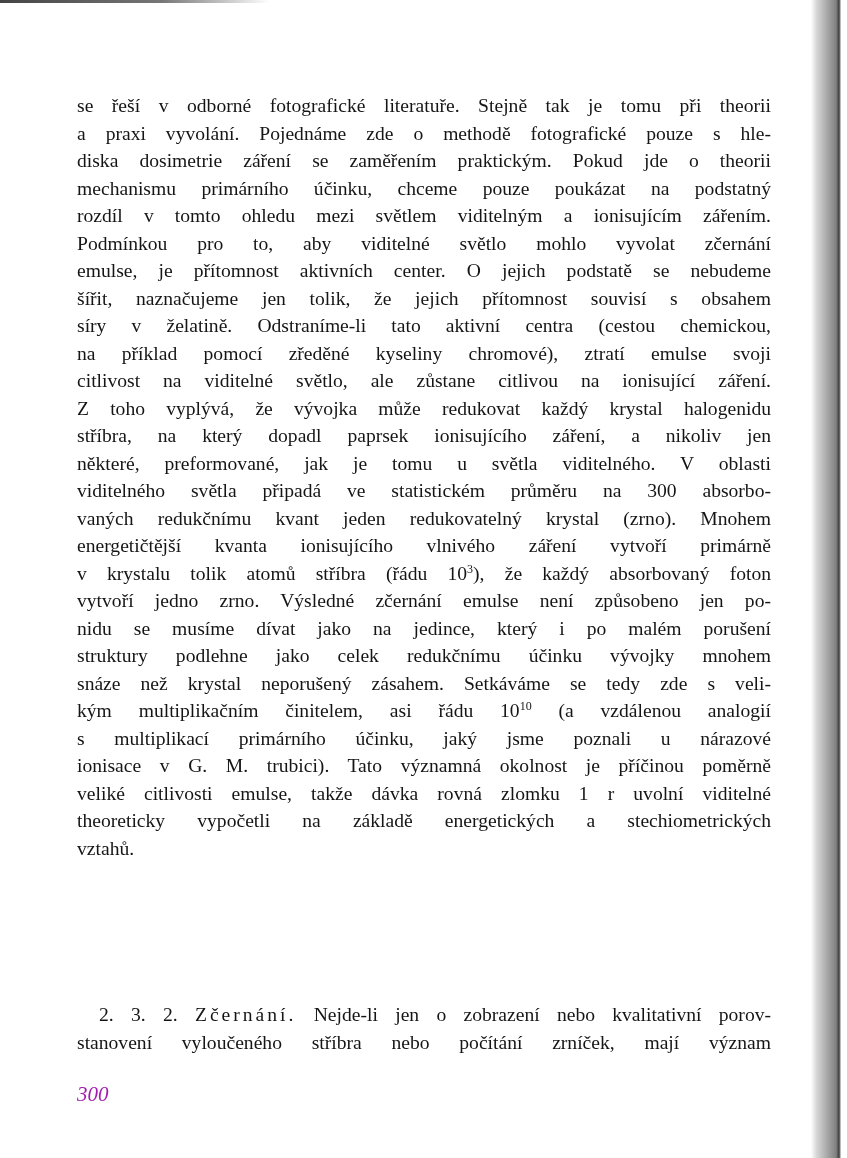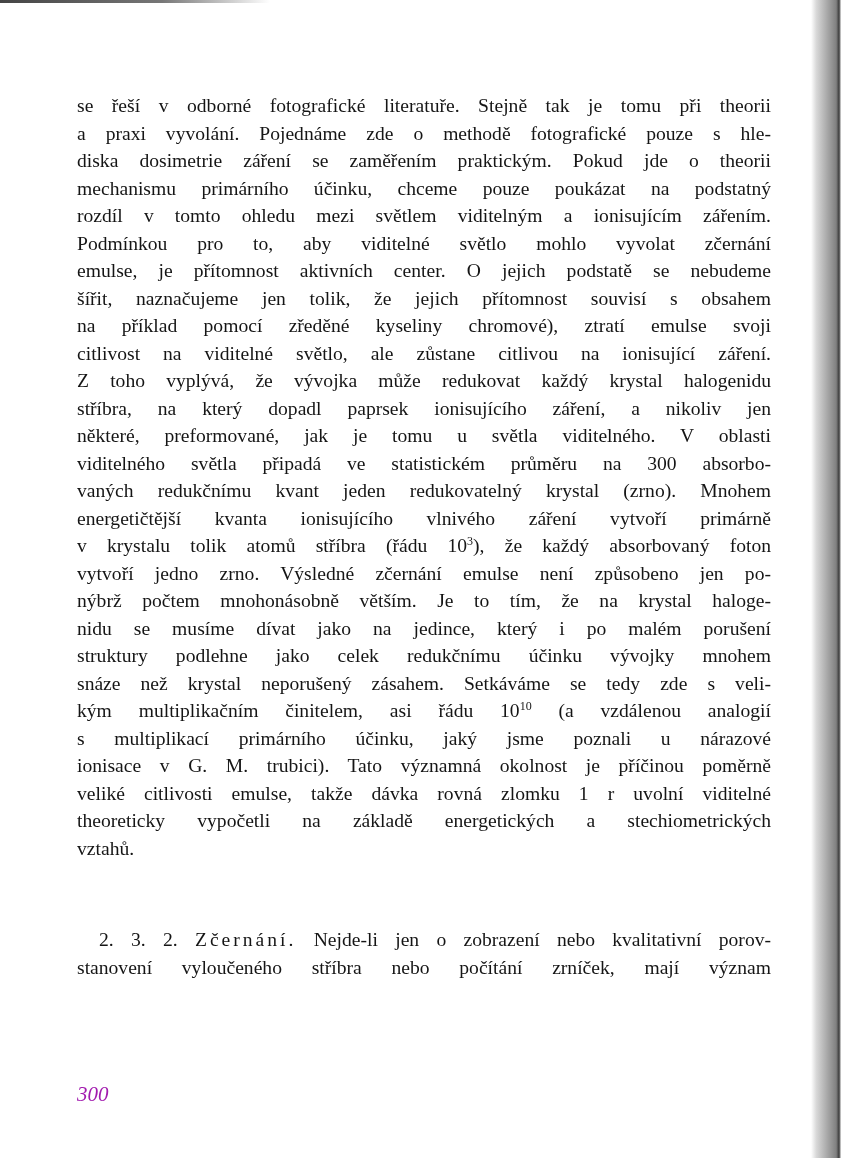--- a/index.html
+++ b/index.html
@@ -16,21 +16,21 @@
       background: linear-gradient(to right, #ffffff 0%, #d8d8d8 15%, #a8a8a8 45%, #808080 70%, #3a3a3a 78%, #ffffff 84%, #ffffff 100%);
     }
     .text-block {
       position: absolute; left: 77px; top: 92px; width: 694px;
       font-family: "Liberation Serif", "DejaVu Serif", serif;
       font-size: 19.6px; line-height: 27.5px;
       text-align: justify; color: #151515;
     }
     .line { display: block; white-space: nowrap; text-align: justify; text-align-last: justify; height: 27.5px; }
     .line.last { text-align-last: left; }
-    .section { position: absolute; left: 77px; top: 926px; width: 694px;
+    .section { position: absolute; left: 77px; top: 1001px; width: 694px;
       font-family: "Liberation Serif", "DejaVu Serif", serif;
       font-size: 19.6px; line-height: 27.5px; color: #151515; }
     .section .first { padding-left: 22px; }
     .spaced { letter-spacing: 3px; }
     .page-number {
       position: absolute; left: 77px; top: 1082px;
       font-family: "Liberation Serif", "DejaVu Serif", serif;
       font-style: italic; font-size: 21px; color: #a21caf;
     }
     sup { font-size: 12px; vertical-align: 7px; line-height: 0; }
@@ -43,31 +43,31 @@
 
 <div class="text-block">
   <span class="line">se řeší v odborné fotografické literatuře. Stejně tak je tomu při theorii</span>
   <span class="line">a praxi vyvolání. Pojednáme zde o methodě fotografické pouze s hle-</span>
   <span class="line">diska dosimetrie záření se zaměřením praktickým. Pokud jde o theorii</span>
   <span class="line">mechanismu primárního účinku, chceme pouze poukázat na podstatný</span>
   <span class="line">rozdíl v tomto ohledu mezi světlem viditelným a ionisujícím zářením.</span>
   <span class="line">Podmínkou pro to, aby viditelné světlo mohlo vyvolat zčernání</span>
   <span class="line">emulse, je přítomnost aktivních center. O jejich podstatě se nebudeme</span>
   <span class="line">šířit, naznačujeme jen tolik, že jejich přítomnost souvisí s obsahem</span>
+  <span class="line">síry v želatině. Odstraníme-li tato aktivní centra (cestou chemickou,</span>
   <span class="line">na příklad pomocí zředěné kyseliny chromové), ztratí emulse svoji</span>
   <span class="line">citlivost na viditelné světlo, ale zůstane citlivou na ionisující záření.</span>
   <span class="line">Z toho vyplývá, že vývojka může redukovat každý krystal halogenidu</span>
   <span class="line">stříbra, na který dopadl paprsek ionisujícího záření, a nikoliv jen</span>
   <span class="line">některé, preformované, jak je tomu u světla viditelného. V oblasti</span>
   <span class="line">viditelného světla připadá ve statistickém průměru na 300 absorbo-</span>
   <span class="line">vaných redukčnímu kvant jeden redukovatelný krystal (zrno). Mnohem</span>
   <span class="line">energetičtější kvanta ionisujícího vlnivého záření vytvoří primárně</span>
   <span class="line"><span>v krystalu tolik atomů stříbra (řádu 10</span><sup>3</sup><span>), že každý absorbovaný foton</span></span>
   <span class="line">vytvoří jedno zrno. Výsledné zčernání emulse není způsobeno jen po-</span>
-  <span class="line">nýbrž počtem mnohonásobně větším. Je to tím, že na krystal haloge-</span>
   <span class="line">nidu se musíme dívat jako na jedince, který i po malém porušení</span>
   <span class="line">struktury podlehne jako celek redukčnímu účinku vývojky mnohem</span>
   <span class="line">snáze než krystal neporušený zásahem. Setkáváme se tedy zde s veli-</span>
   <span class="line"><span>kým multiplikačním činitelem, asi řádu 10</span><sup>10</sup><span> (a vzdálenou analogií</span></span>
   <span class="line">s multiplikací primárního účinku, jaký jsme poznali u nárazové</span>
   <span class="line">ionisace v G. M. trubici). Tato významná okolnost je příčinou poměrně</span>
   <span class="line">veliké citlivosti emulse, takže dávka rovná zlomku 1 r uvolní viditelné</span>
   <span class="line">theoreticky vypočetli na základě energetických a stechiometrických</span>
   <span class="line last">vztahů.</span>
 </div>

